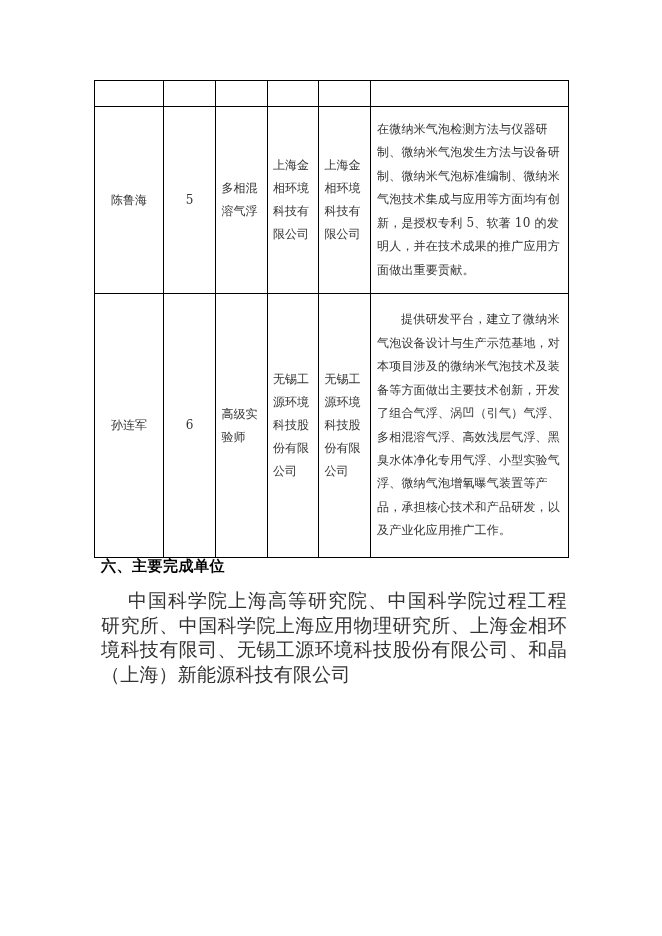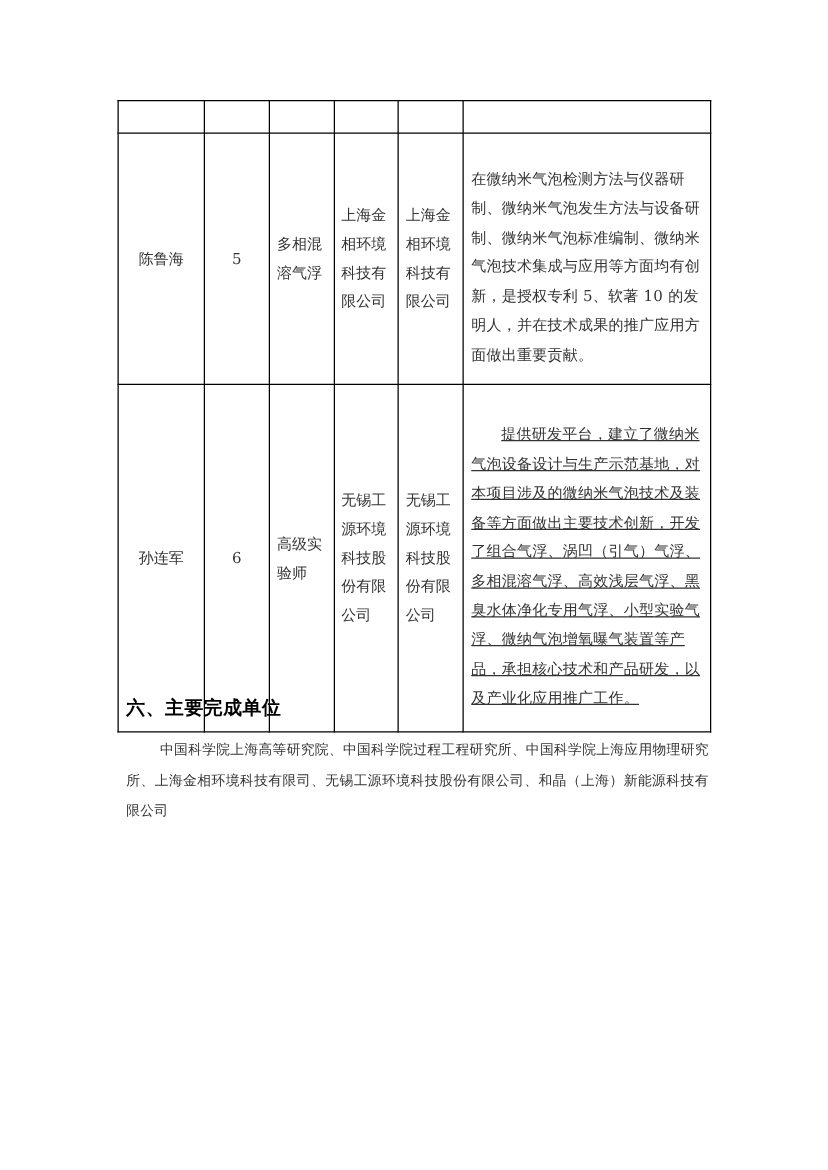--- a/index.html
+++ b/index.html
@@ -27,28 +27,27 @@
       border: 1.3px solid #000000;
       padding: 0;
       text-align: center;
       vertical-align: middle;
       font-size: 12px;
       line-height: 23px;
       color: #333333;
     }
     .doc-table td.desc {
       text-align: left;
-      padding: 16px 4px 2px 6px;
+      padding: 2px 4px 2px 6px;
       line-height: 23.4px;
       letter-spacing: 0.2px;
     }
     .doc-table td.desc .indent {
       text-indent: 24px;
       display: block;
-      text-decoration: underline;
     }
     .cell-text {
       display: inline-block;
       width: 40px;
       word-break: break-all;
       text-align: left;
     }
     .row-empty td { height: 25px; }
     .row-1 td { height: 182px; }
     .row-2 td { height: 259px; }
@@ -64,21 +63,21 @@
       color: #000000;
       letter-spacing: 0.5px;
       text-align: right;
     }
     .section-body {
       position: absolute;
       left: 101px;
       top: 588px;
       width: 466px;
       margin: 0;
-      font-size: 11px;
+      font-size: 19px;
       line-height: 24.6px;
       text-indent: 27px;
       color: #333333;
       letter-spacing: 0.2px;
       text-align: justify;
     }
   </style>
 </head>
 <body>
 

